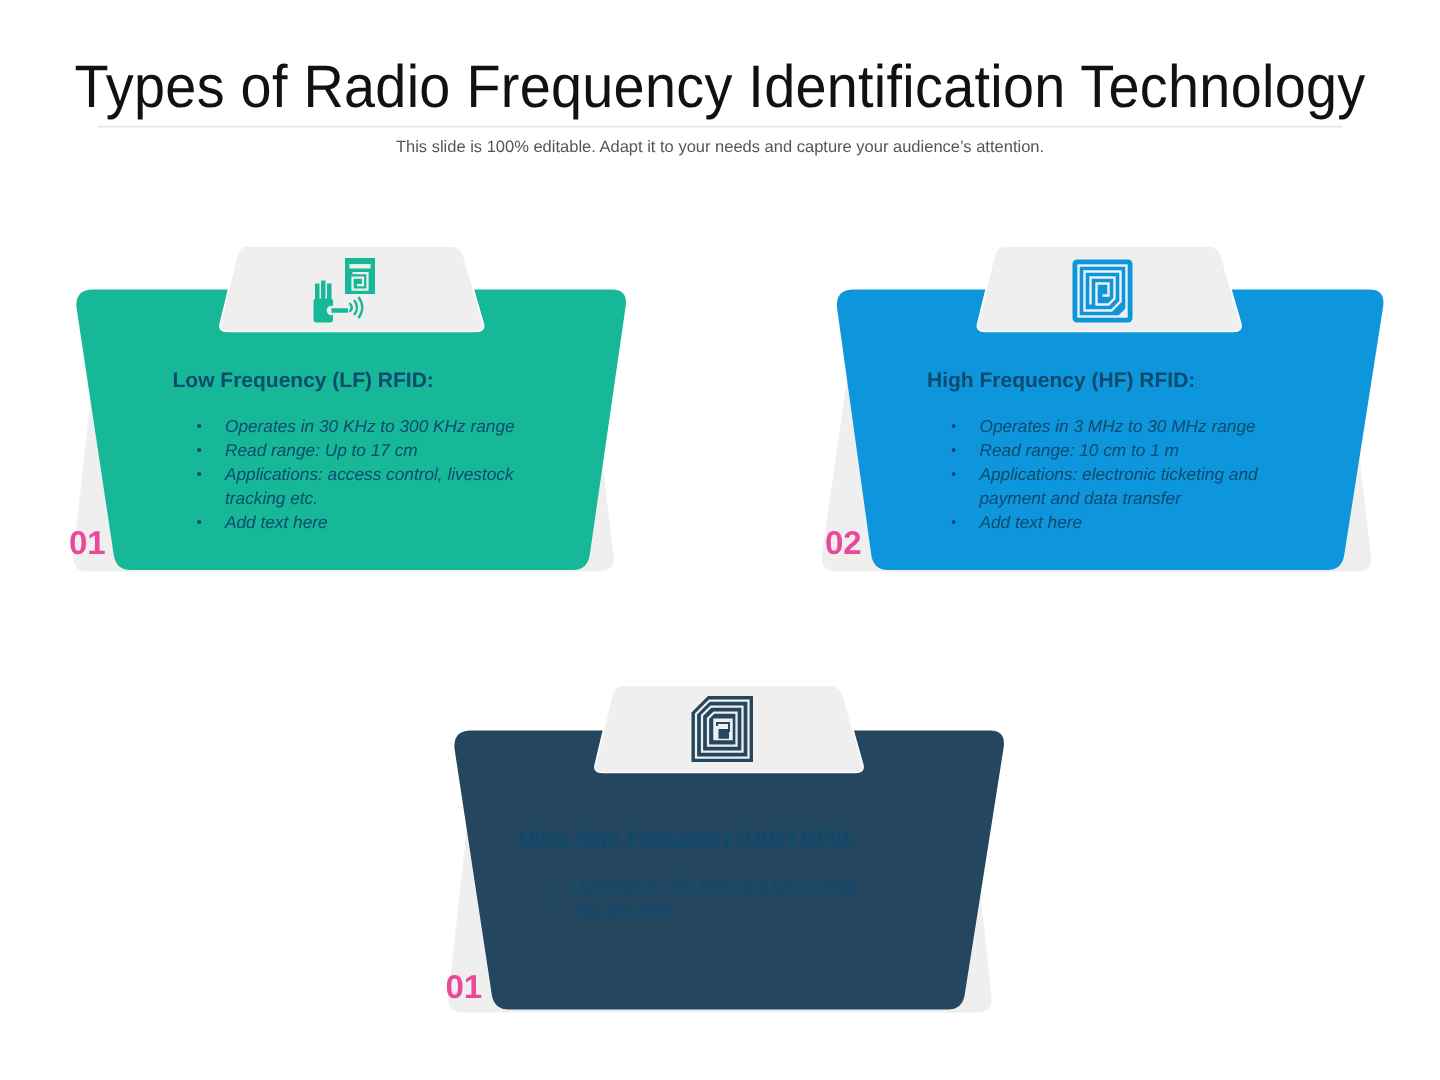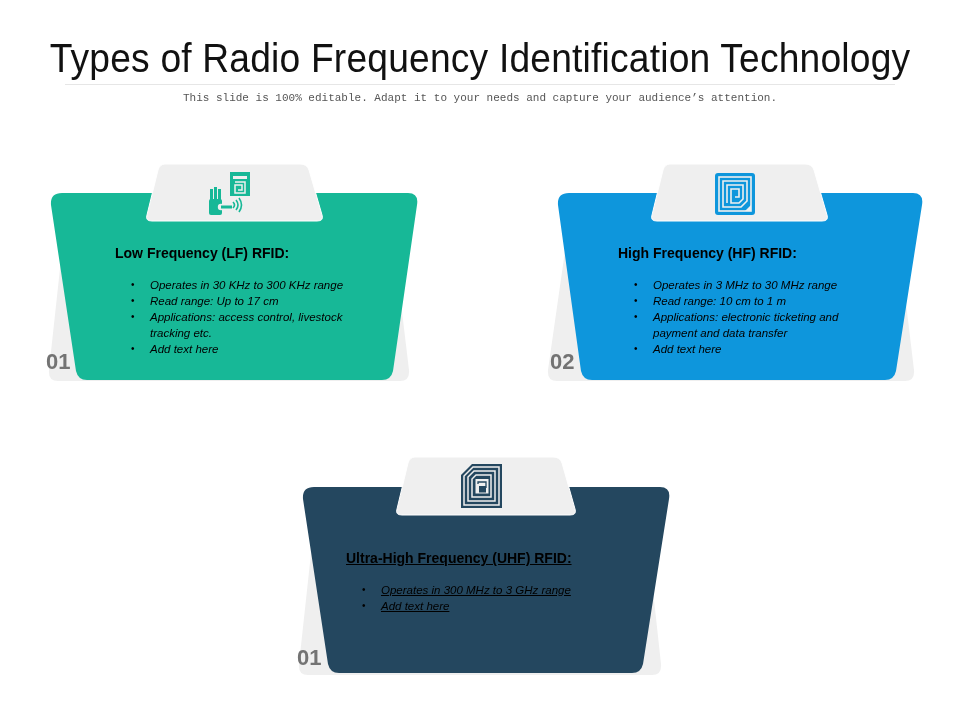--- a/index.html
+++ b/index.html
@@ -14,46 +14,46 @@
       font-family: "Liberation Sans", sans-serif;
       letter-spacing: 0.2px;
       transform: scaleX(0.93);
     }
     .title-rule {
       position: absolute; left: 65px; top: 84px; width: 830px; height: 1px;
       background: #e6e6e6;
     }
     .subtitle {
       position: absolute; left: 0; top: 92px; width: 960px;
-      text-align: center; font-size: 11px; color: #555; font-family: Liberation Mono, monospace;
+      text-align: center; font-size: 11px; color: #555;
     }
     .card { position: absolute; width: 380px; height: 230px; }
     .card svg.shape { position: absolute; left: 0; top: 0; overflow: visible; }
     .icon-box {
       position: absolute; width: 48px; height: 48px;
     }
     .content {
-      position: absolute; color: #000000;
+      position: absolute; color: #0c4a6e;
     }
     .content h3 {
       margin: 0 0 5px 0; font-size: 14px; font-weight: bold;
     }
     .content ul {
       margin: 16px; padding: 0; list-style: none;
     }
     .content li {
       font-size: 11.5px; font-style: italic; line-height: 16px;
       padding-left: 19px; position: relative;
     }
     .content li::before {
       content: "\2022"; font-style: normal; position: absolute; left: 0; top: 0;
       font-size: 10px;
     }
     .num {
-      position: absolute; font-size: 22px; font-weight: bold; color: #737373;
+      position: absolute; font-size: 22px; font-weight: bold; color: #ec4899;
     }
   </style>
 </head>
 <body>
 
 <div class="title">Types of Radio Frequency Identification Technology</div>
 <div class="title-rule"></div>
 <div class="subtitle">This slide is 100% editable. Adapt it to your needs and capture your audience’s attention.</div>
 
 <div class="card" style="left:40px; top:155px;">

